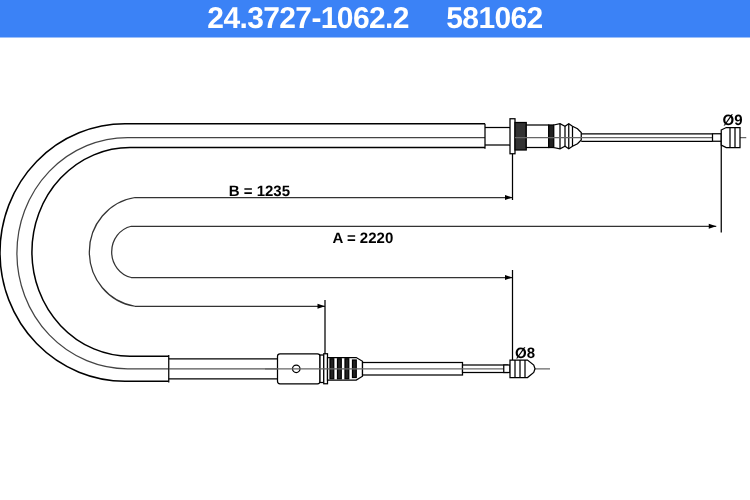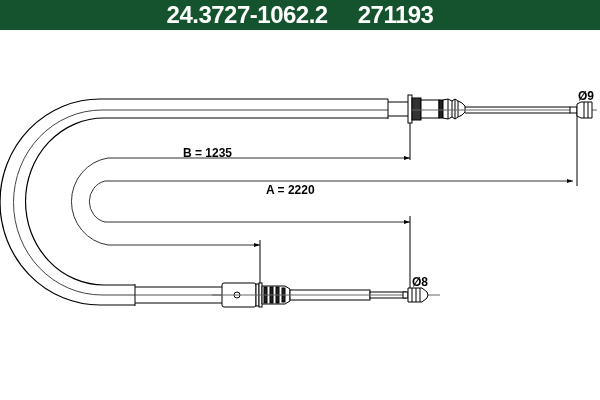--- a/index.html
+++ b/index.html
@@ -1,29 +1,29 @@
 <!DOCTYPE html>
 <html><head>
   <meta charset="utf-8">
   <style>
     html, body { margin: 0; padding: 0; background: #ffffff; }
     body { width: 600px; height: 400px; overflow: hidden; position: relative; font-family: "Liberation Sans", sans-serif; }
-    .header { position: absolute; left: 0; top: 0; width: 600px; height: 30px; background: #14532d; display: flex; align-items: center; justify-content: center; }
+    .header { position: absolute; left: 0; top: 0; width: 600px; height: 30px; background: #3b82f6; display: flex; align-items: center; justify-content: center; }
     .header span { color: #ffffff; font-weight: bold; font-size: 24px; letter-spacing: -0.5px; }
     .header .gap { display: inline-block; width: 30px; }
     svg.drawing { position: absolute; left: 0; top: 0; }
     .lbl { font-family: "Liberation Sans", sans-serif; font-weight: bold; font-size: 12px; fill: #000; }
   </style>
 </head>
 <body>
 
 <div class="header">
   <span>24.3727-1062.2</span>
   <span class="gap"></span>
-  <span>271193</span>
+  <span>581062</span>
 </div>
 
 <svg class="drawing" width="600" height="400" viewBox="0 0 600 400">
   <g fill="none" stroke="#000" stroke-width="1">
 
     <path d="M388,99 L100,99 A100,103 0 0 0 100,305 L135,305" stroke-width="1.2"></path>
     <path d="M388,110 L102,110 A88,92 0 0 0 102,295 L135,295" stroke="#444"></path>
     <path d="M388,118 L104,118 A78,83 0 0 0 104,285 L135,285" stroke-width="1.2"></path>
     <line x1="135" y1="284" x2="135" y2="306"></line>
 

